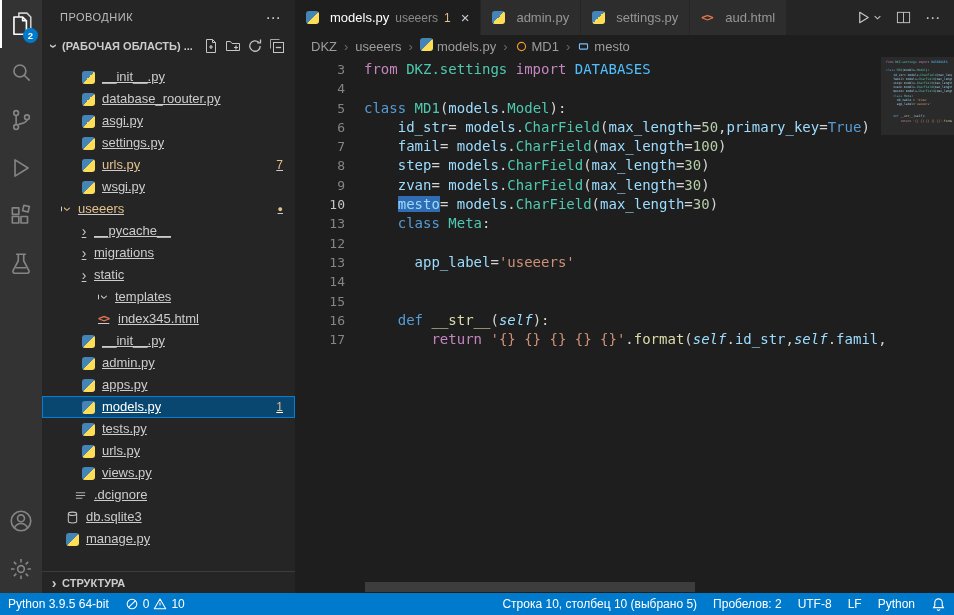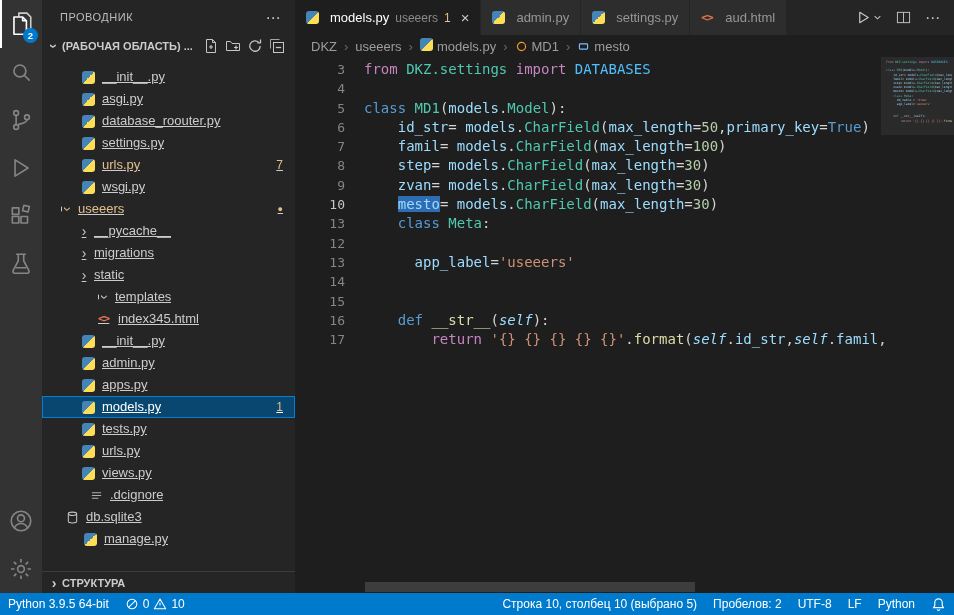--- a/index.html
+++ b/index.html
@@ -226,27 +226,27 @@
         <div class="tree-row" style="padding-left: 34px;">
           <span class="fic">
             <span class="py-ic"></span>
           </span>
           <span class="tree-label">__init__.py</span>
         </div>
         <div class="tree-row" style="padding-left: 34px;">
           <span class="fic">
             <span class="py-ic"></span>
           </span>
+          <span class="tree-label">database_roouter.py</span>
+        </div>
+        <div class="tree-row" style="padding-left: 34px;">
+          <span class="fic">
+            <span class="py-ic"></span>
+          </span>
           <span class="tree-label">asgi.py</span>
-        </div>
-        <div class="tree-row" style="padding-left: 34px;">
-          <span class="fic">
-            <span class="py-ic"></span>
-          </span>
-          <span class="tree-label">database_roouter.py</span>
         </div>
         <div class="tree-row" style="padding-left: 34px;">
           <span class="fic">
             <span class="py-ic"></span>
           </span>
           <span class="tree-label">settings.py</span>
         </div>
         <div class="tree-row modified" style="padding-left: 34px;">
           <span class="fic">
             <span class="py-ic"></span>
@@ -323,21 +323,21 @@
             <span class="py-ic"></span>
           </span>
           <span class="tree-label">urls.py</span>
         </div>
         <div class="tree-row" style="padding-left: 34px;">
           <span class="fic">
             <span class="py-ic"></span>
           </span>
           <span class="tree-label">views.py</span>
         </div>
-        <div class="tree-row" style="padding-left: 26px; margin-left: 16px;">
+        <div class="tree-row" style="padding-left: 26px;">
           <span class="fic">
             <span>
               <svg viewBox="0 0 14 14" width="13" height="13">
                 <g stroke="#b0b0b0" stroke-width="1.2">
                   <path d="M2 4h10M2 7h10M2 10h7"></path>
                 </g>
               </svg>
             </span>
           </span>
           <span class="tree-label">.dcignore</span>
@@ -348,21 +348,21 @@
               <svg viewBox="0 0 14 14" width="13" height="13">
                 <g fill="none" stroke="#c5c5c5" stroke-width="1.1">
                   <ellipse cx="7" cy="3" rx="4.5" ry="1.8"></ellipse>
                   <path d="M2.5 3v8c0 1 2 1.8 4.5 1.8s4.5-.8 4.5-1.8V3"></path>
                 </g>
               </svg>
             </span>
           </span>
           <span class="tree-label">db.sqlite3</span>
         </div>
-        <div class="tree-row" style="padding-left: 36px;">
+        <div class="tree-row" style="padding-left: 18px;">
           <span class="fic">
             <span class="py-ic"></span>
           </span>
           <span class="tree-label">manage.py</span>
         </div>
       </div>
     <div class="outline-header">
       <span class="chev">›</span>
       <span>СТРУКТУРА</span>
     </div>

